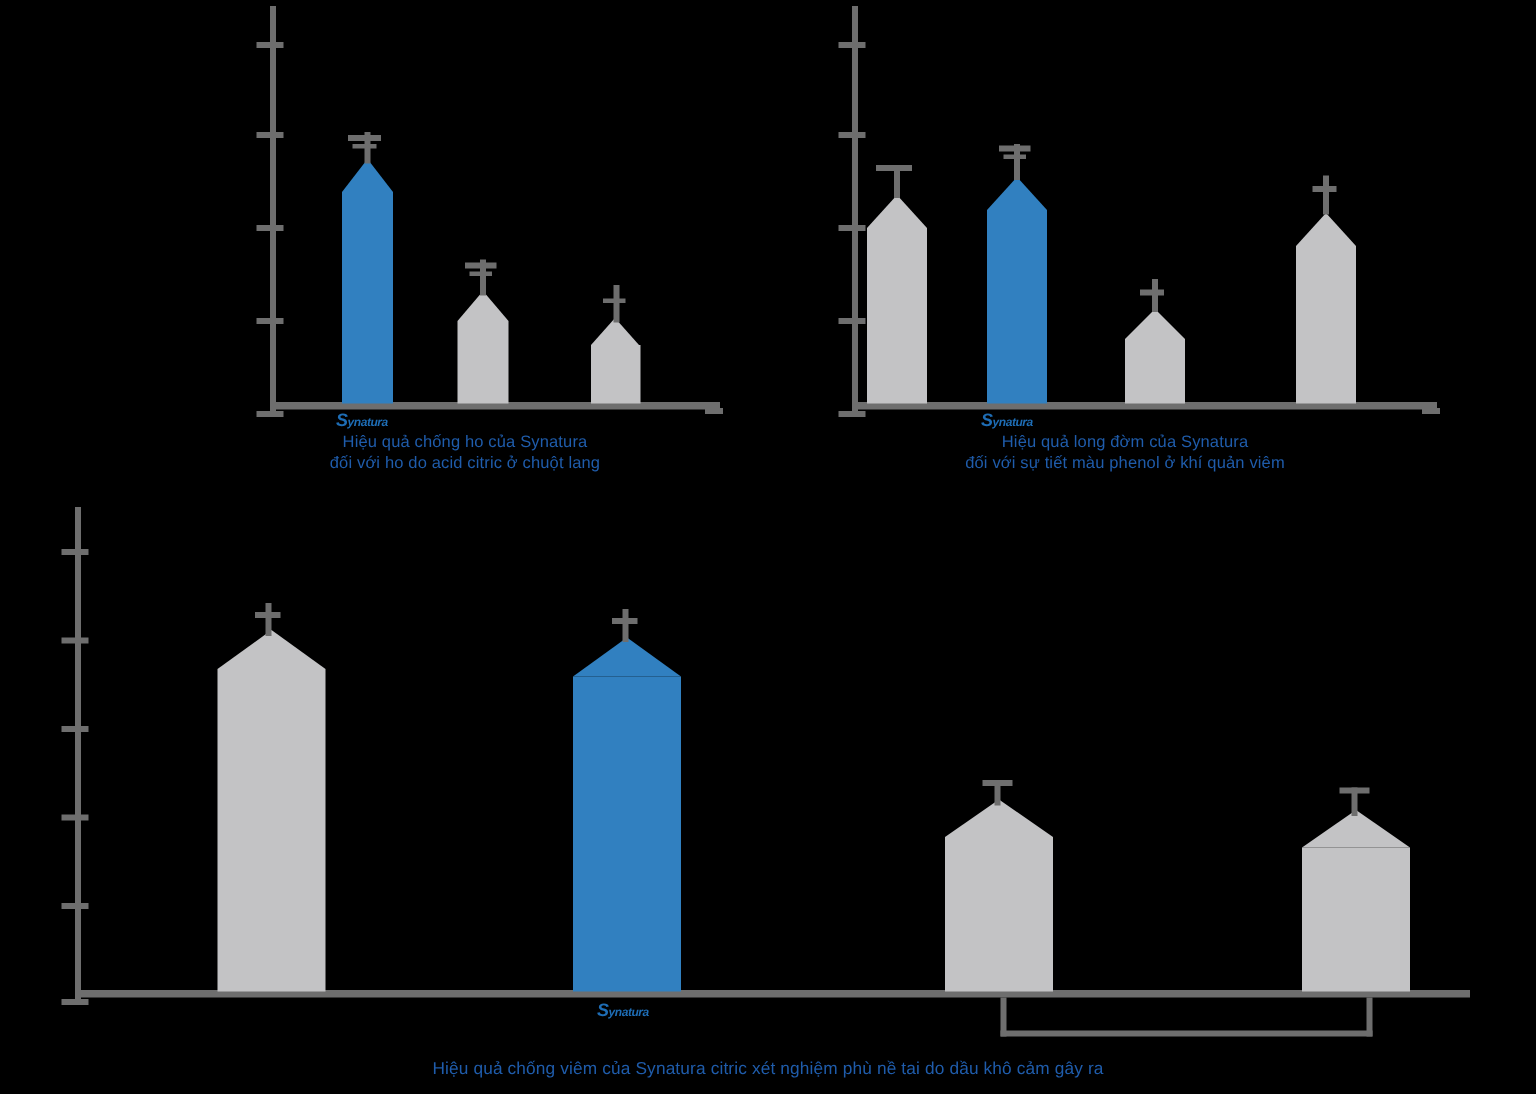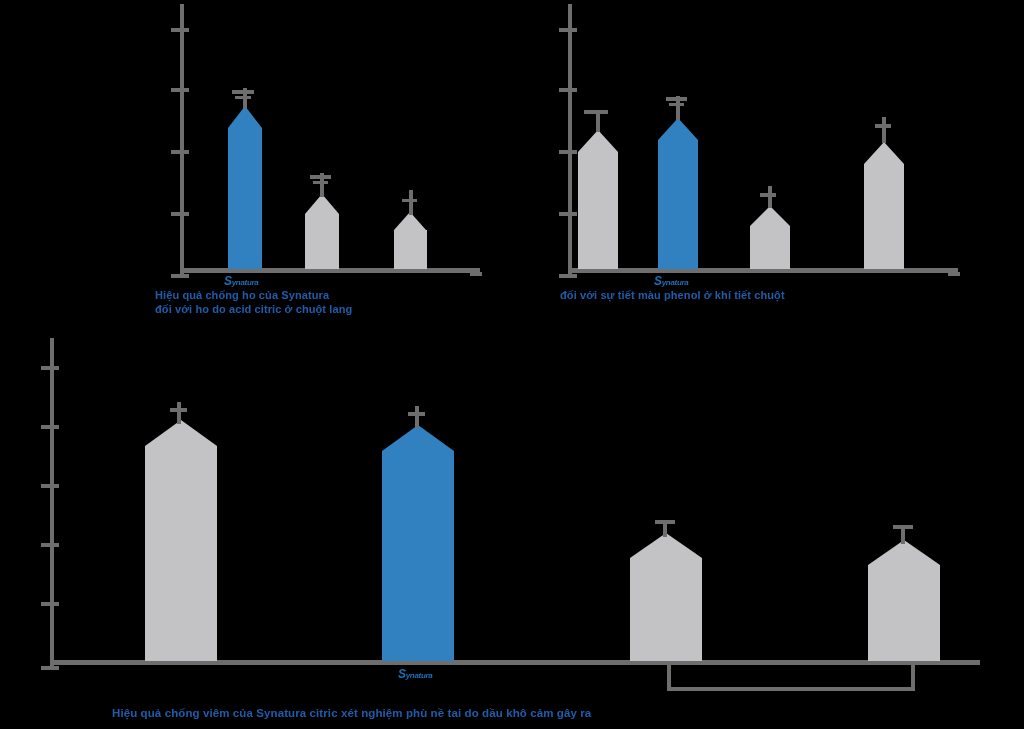--- a/index.html
+++ b/index.html
@@ -9,21 +9,21 @@
   .plot{position:absolute;}
   .axis-v{position:absolute;background:#6e6e6e;width:4px;}
   .axis-h{position:absolute;background:#6e6e6e;height:5px;}
   .tick{position:absolute;background:#6e6e6e;height:4px;width:18px;}
   .tick-end{position:absolute;background:#6e6e6e;height:4px;width:14px;}
   .bar{position:absolute;}
   .bar .body{position:absolute;left:0;right:0;bottom:0;}
   .bar .roof{position:absolute;left:0;width:0;height:0;}
   .err-cap{position:absolute;background:#6e6e6e;height:4px;}
   .err-stem{position:absolute;background:#6e6e6e;width:4px;}
-  .caption{position:absolute;font-weight:bold;
+  .caption{position:absolute;text-align:center;font-weight:normal;
            font-size:11px;line-height:14px;letter-spacing:0.1px;}
   .logo{position:absolute;font-weight:bold;font-style:italic;
         letter-spacing:-0.3px;white-space:nowrap;}
   .logo .mark{font-size:12px;}
   .logo .word{font-size:8px;}
   .bracket{position:absolute;border-left:4px solid #6e6e6e;
            border-right:4px solid #6e6e6e;border-bottom:4px solid #6e6e6e;}
 </style>
 </head>
 <body>
@@ -114,21 +114,22 @@
     </div>
     <div class="err-stem" style="left:362px;top:117px;height:26px;"></div>
     <div class="err-cap" style="left:355px;top:124px;width:16px;height:4px;"></div>
   </div>
 
   <div class="logo" style="left:134px;top:271px;color:#1E6DB5;">
     <span class="mark">S</span><span class="word">ynatura</span>
   </div>
 
   <div class="caption" style="left:40px;top:288px;width:380px;color:#1F5CAB;">
-    <div>đối với sự tiết màu phenol ở khí tiết chuột</div>
+    <div>Hiệu quả long đờm của Synatura</div>
+    <div>đối với sự tiết màu phenol ở khí quản viêm</div>
   </div>
 </div>
 
 <div class="panel" style="left:0;top:330px;width:1024px;height:399px;">
 
   <div class="plot" style="left:0;top:0;width:1024px;height:360px;">
     <div class="axis-v" style="left:50px;top:8px;height:330px;"></div>
     <div class="axis-h" style="left:50px;top:330px;width:930px;"></div>
     <div class="tick" style="left:41px;top:36px;"></div>
     <div class="tick" style="left:41px;top:95px;"></div>

